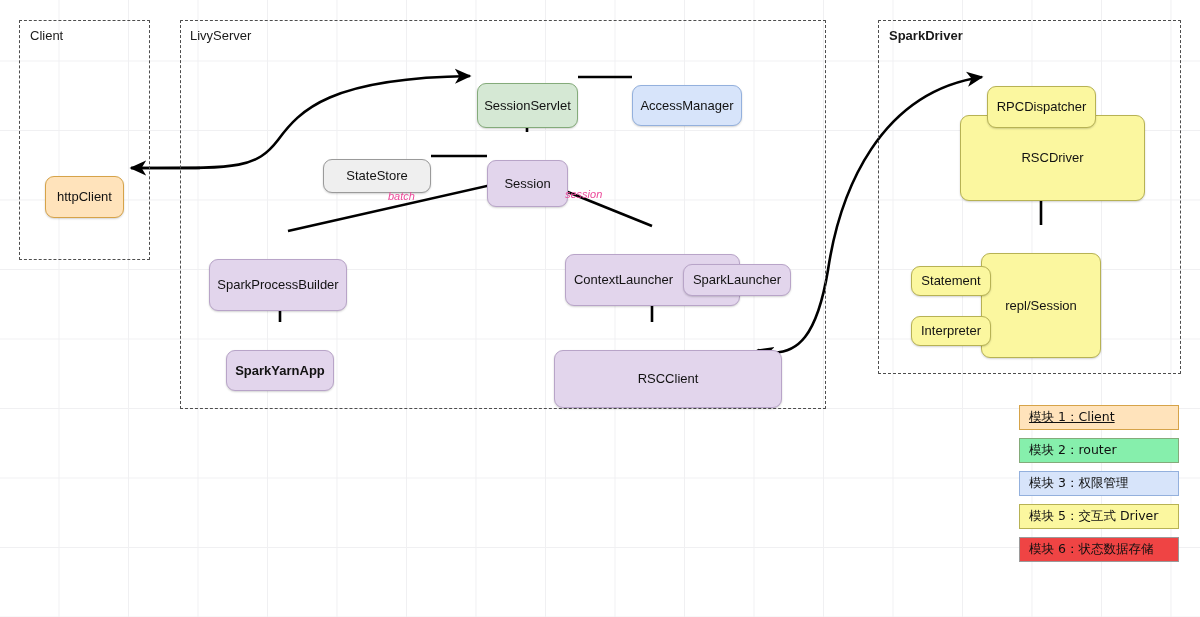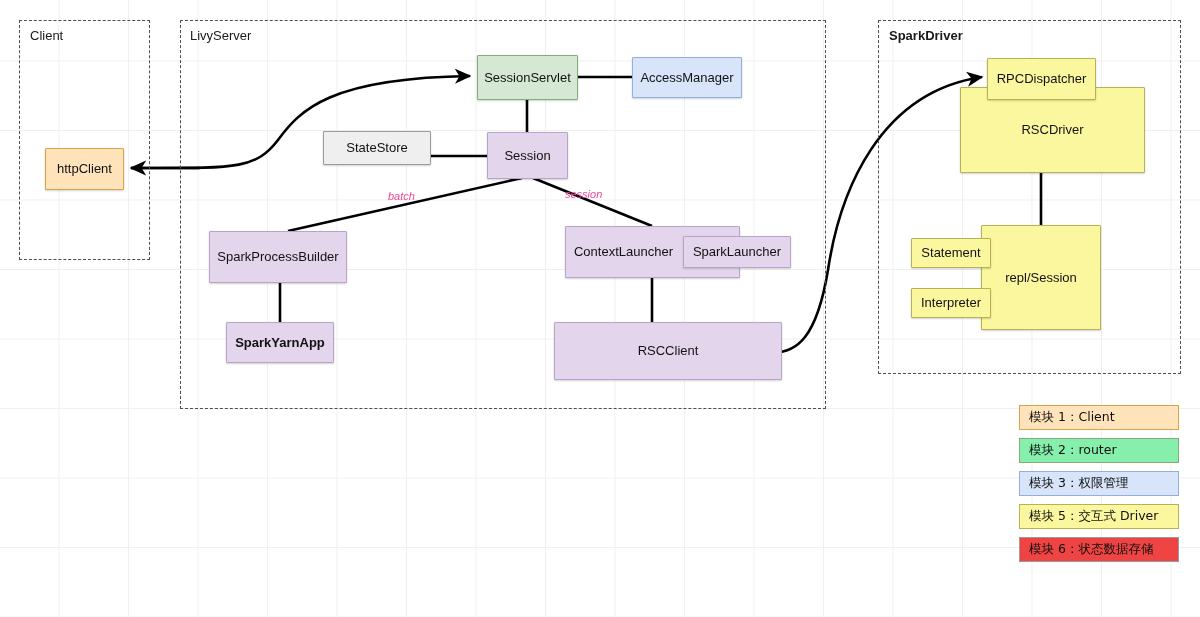--- a/index.html
+++ b/index.html
@@ -25,23 +25,24 @@
     border-radius:1px;
   }
   .group-label{
     position:absolute;font-size:13px;color:#1a1a1a;white-space:nowrap;
   }
   .group-label.bold{font-weight:bold;}
 
   .node{
     position:absolute;box-sizing:border-box;
     display:flex;align-items:center;justify-content:center;
-    text-align:center;border-radius:1px;
+    text-align:center;border-radius:9px;
     font-size:13px;color:#121212;line-height:1.2;
     box-shadow:0 1px 2px rgba(0,0,0,.18);
+    margin-top:28px;
   }
   .n-orange{background:#ffe3bb;border:1.3px solid #d6a349;}
   .n-green {background:#d5e8d4;border:1.3px solid #84ab7a;}
   .n-blue  {background:#d7e4fa;border:1.3px solid #93b0dd;}
   .n-purple{background:#e2d5ec;border:1.3px solid #b8a4c8;}
   .n-gray  {background:#efefef;border:1.3px solid #9a9a9a;}
   .n-yellow{background:#fbf79f;border:1.3px solid #b7b254;}
 
   .edge-label{
     position:absolute;font-size:11px;font-style:italic;color:#ec4899;
@@ -127,18 +128,18 @@
 
 <div class="node n-yellow" style="left:987px;top:58px;width:109px;height:42px;">RPCDispatcher</div>
 
 <div class="node n-yellow" style="left:981px;top:225px;width:120px;height:105px;">repl/Session</div>
 
 <div class="node n-yellow" style="left:911px;top:238px;width:80px;height:30px;">Statement</div>
 
 <div class="node n-yellow" style="left:911px;top:288px;width:80px;height:30px;">Interpreter</div>
 
 <div id="legend">
-    <div class="legend-row" style="background: rgb(255, 227, 187); border: 1.3px solid rgb(214, 163, 73);">模块 1：Client</div>
+    <div class="legend-row" style="background: rgb(255, 227, 187); border: 1.3px solid rgb(214, 163, 73); text-decoration: underline;">模块 1：Client</div>
     <div class="legend-row" style="background: #86efac; border: 1.3px solid rgb(132, 171, 122);">模块 2：router</div>
     <div class="legend-row" style="background: rgb(215, 228, 250); border: 1.3px solid rgb(147, 176, 221);">模块 3：权限管理</div>
     <div class="legend-row" style="background: rgb(251, 247, 159); border: 1.3px solid rgb(183, 178, 84);">模块 5：交互式 Driver</div>
     <div class="legend-row" style="background: #ef4444; border: 1.3px solid rgb(154, 154, 154);">模块 6：状态数据存储</div>
   </div>
 
 </body></html>

